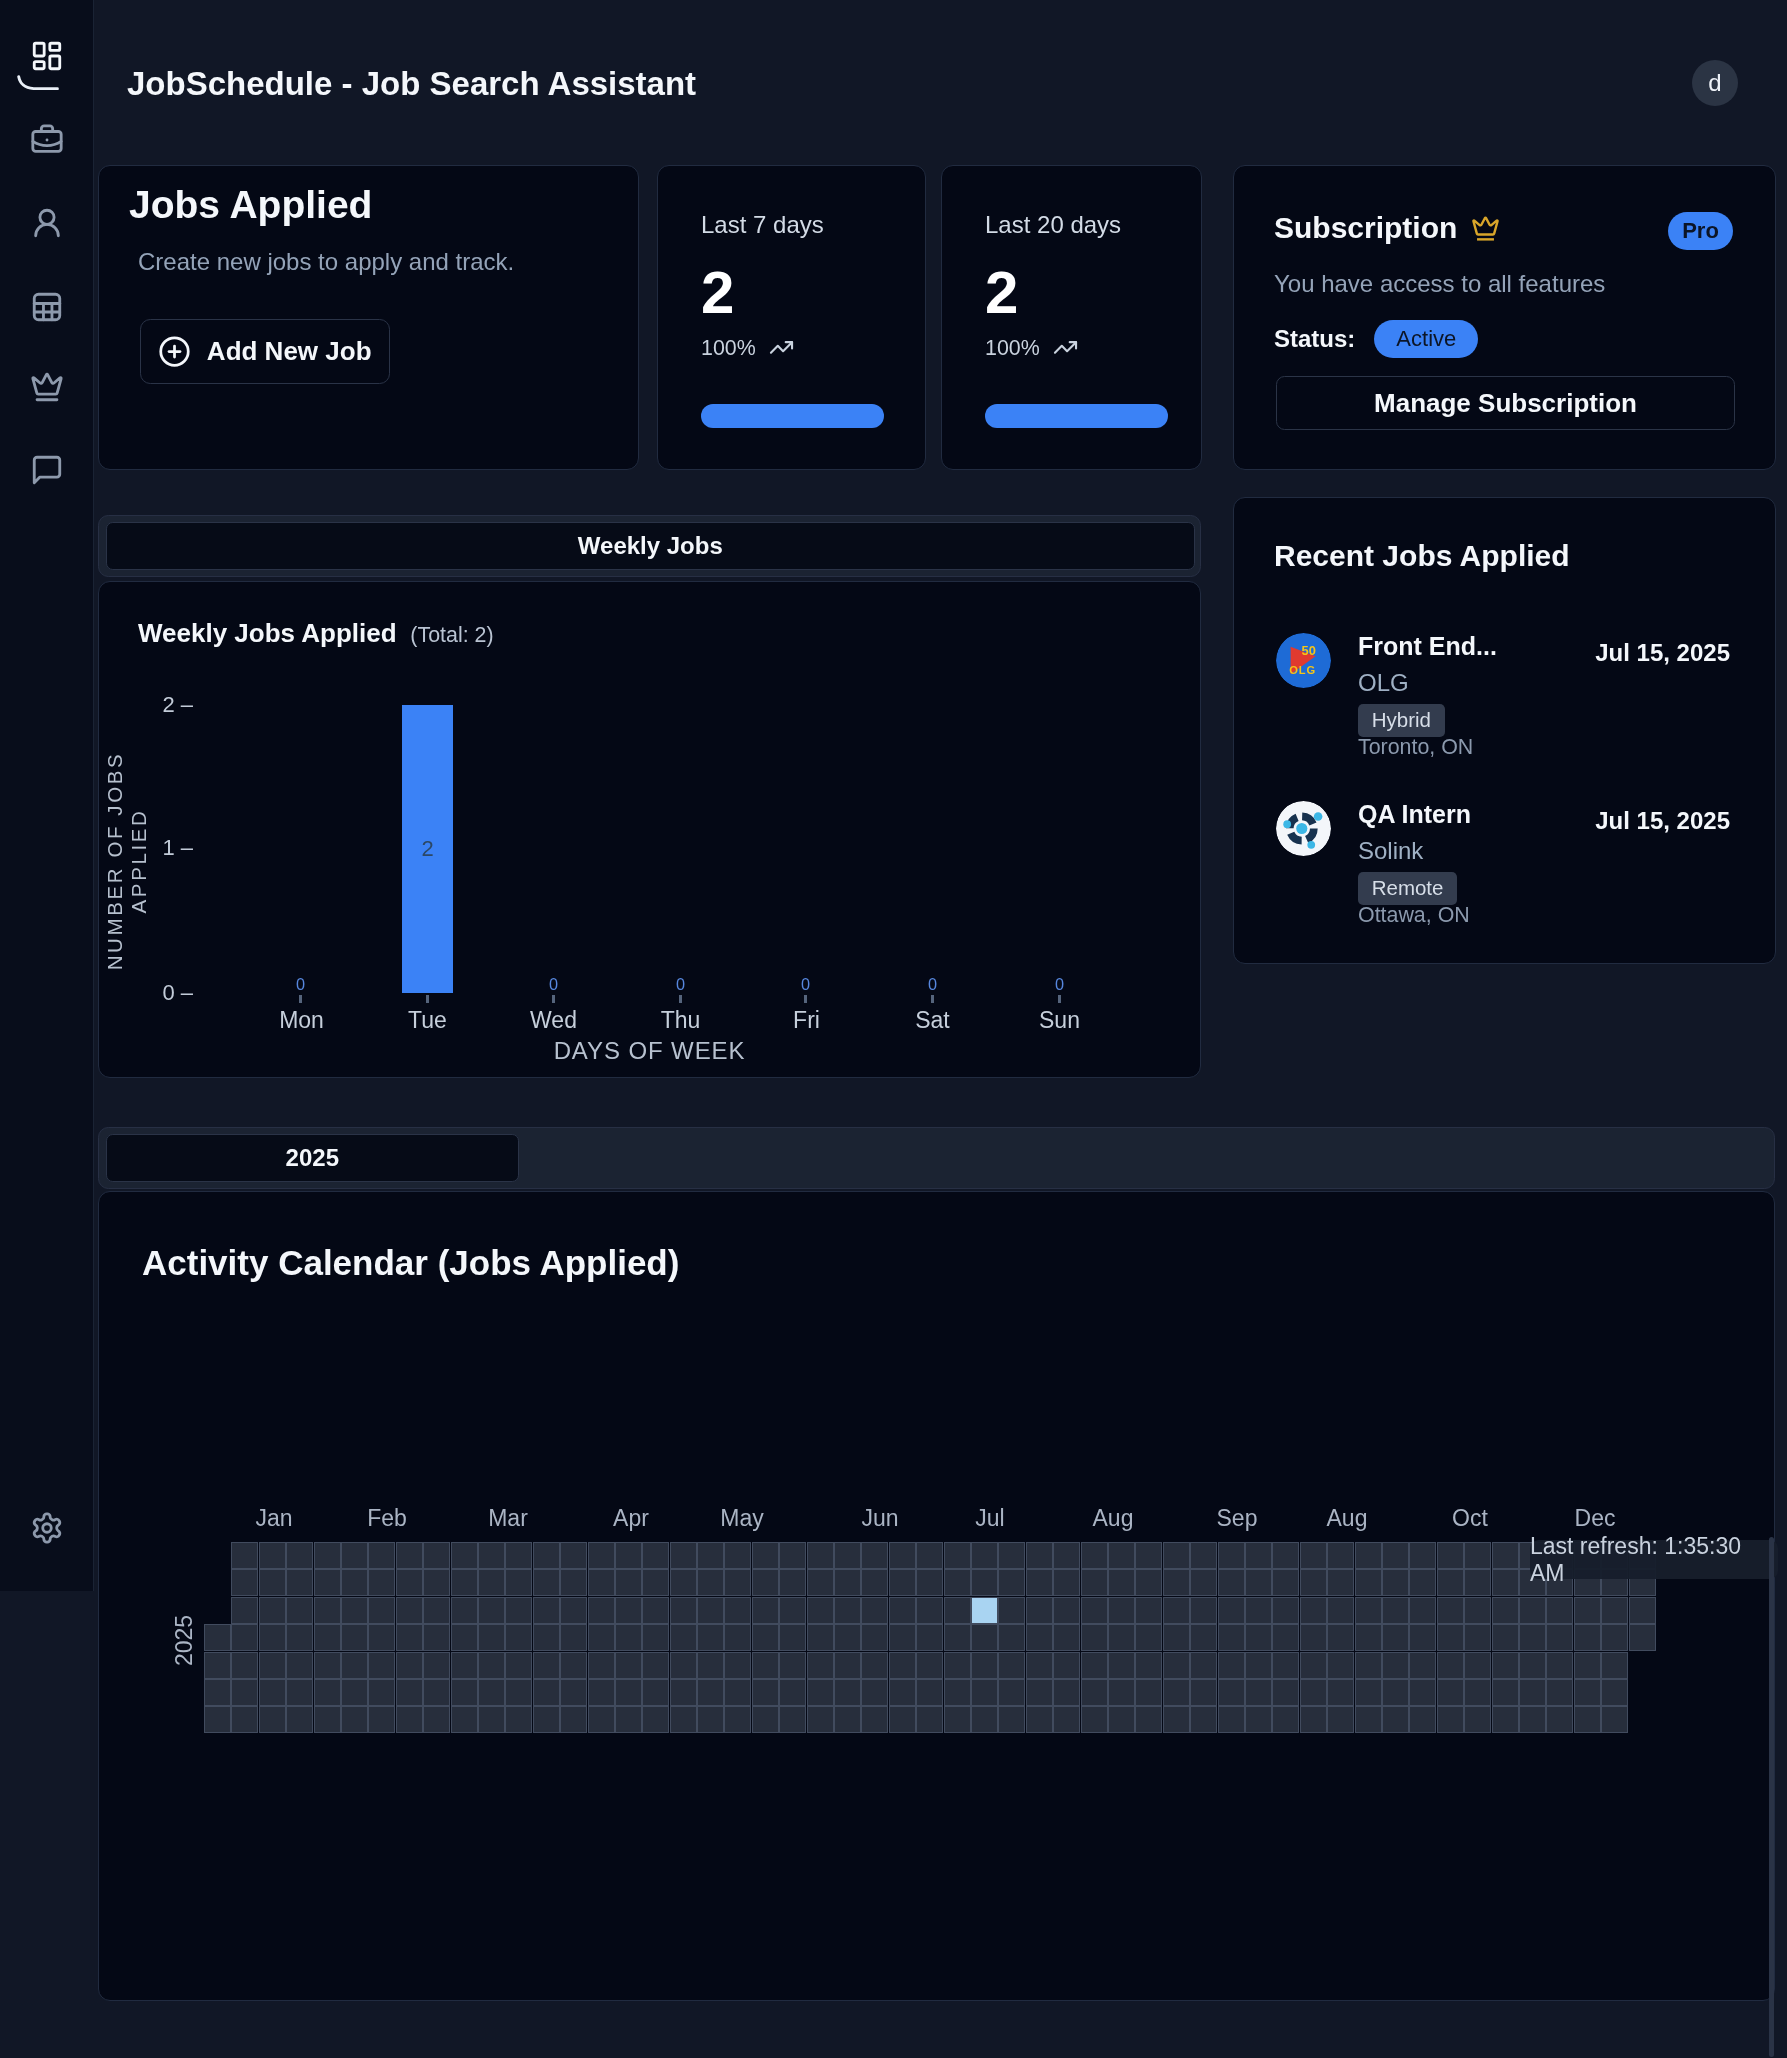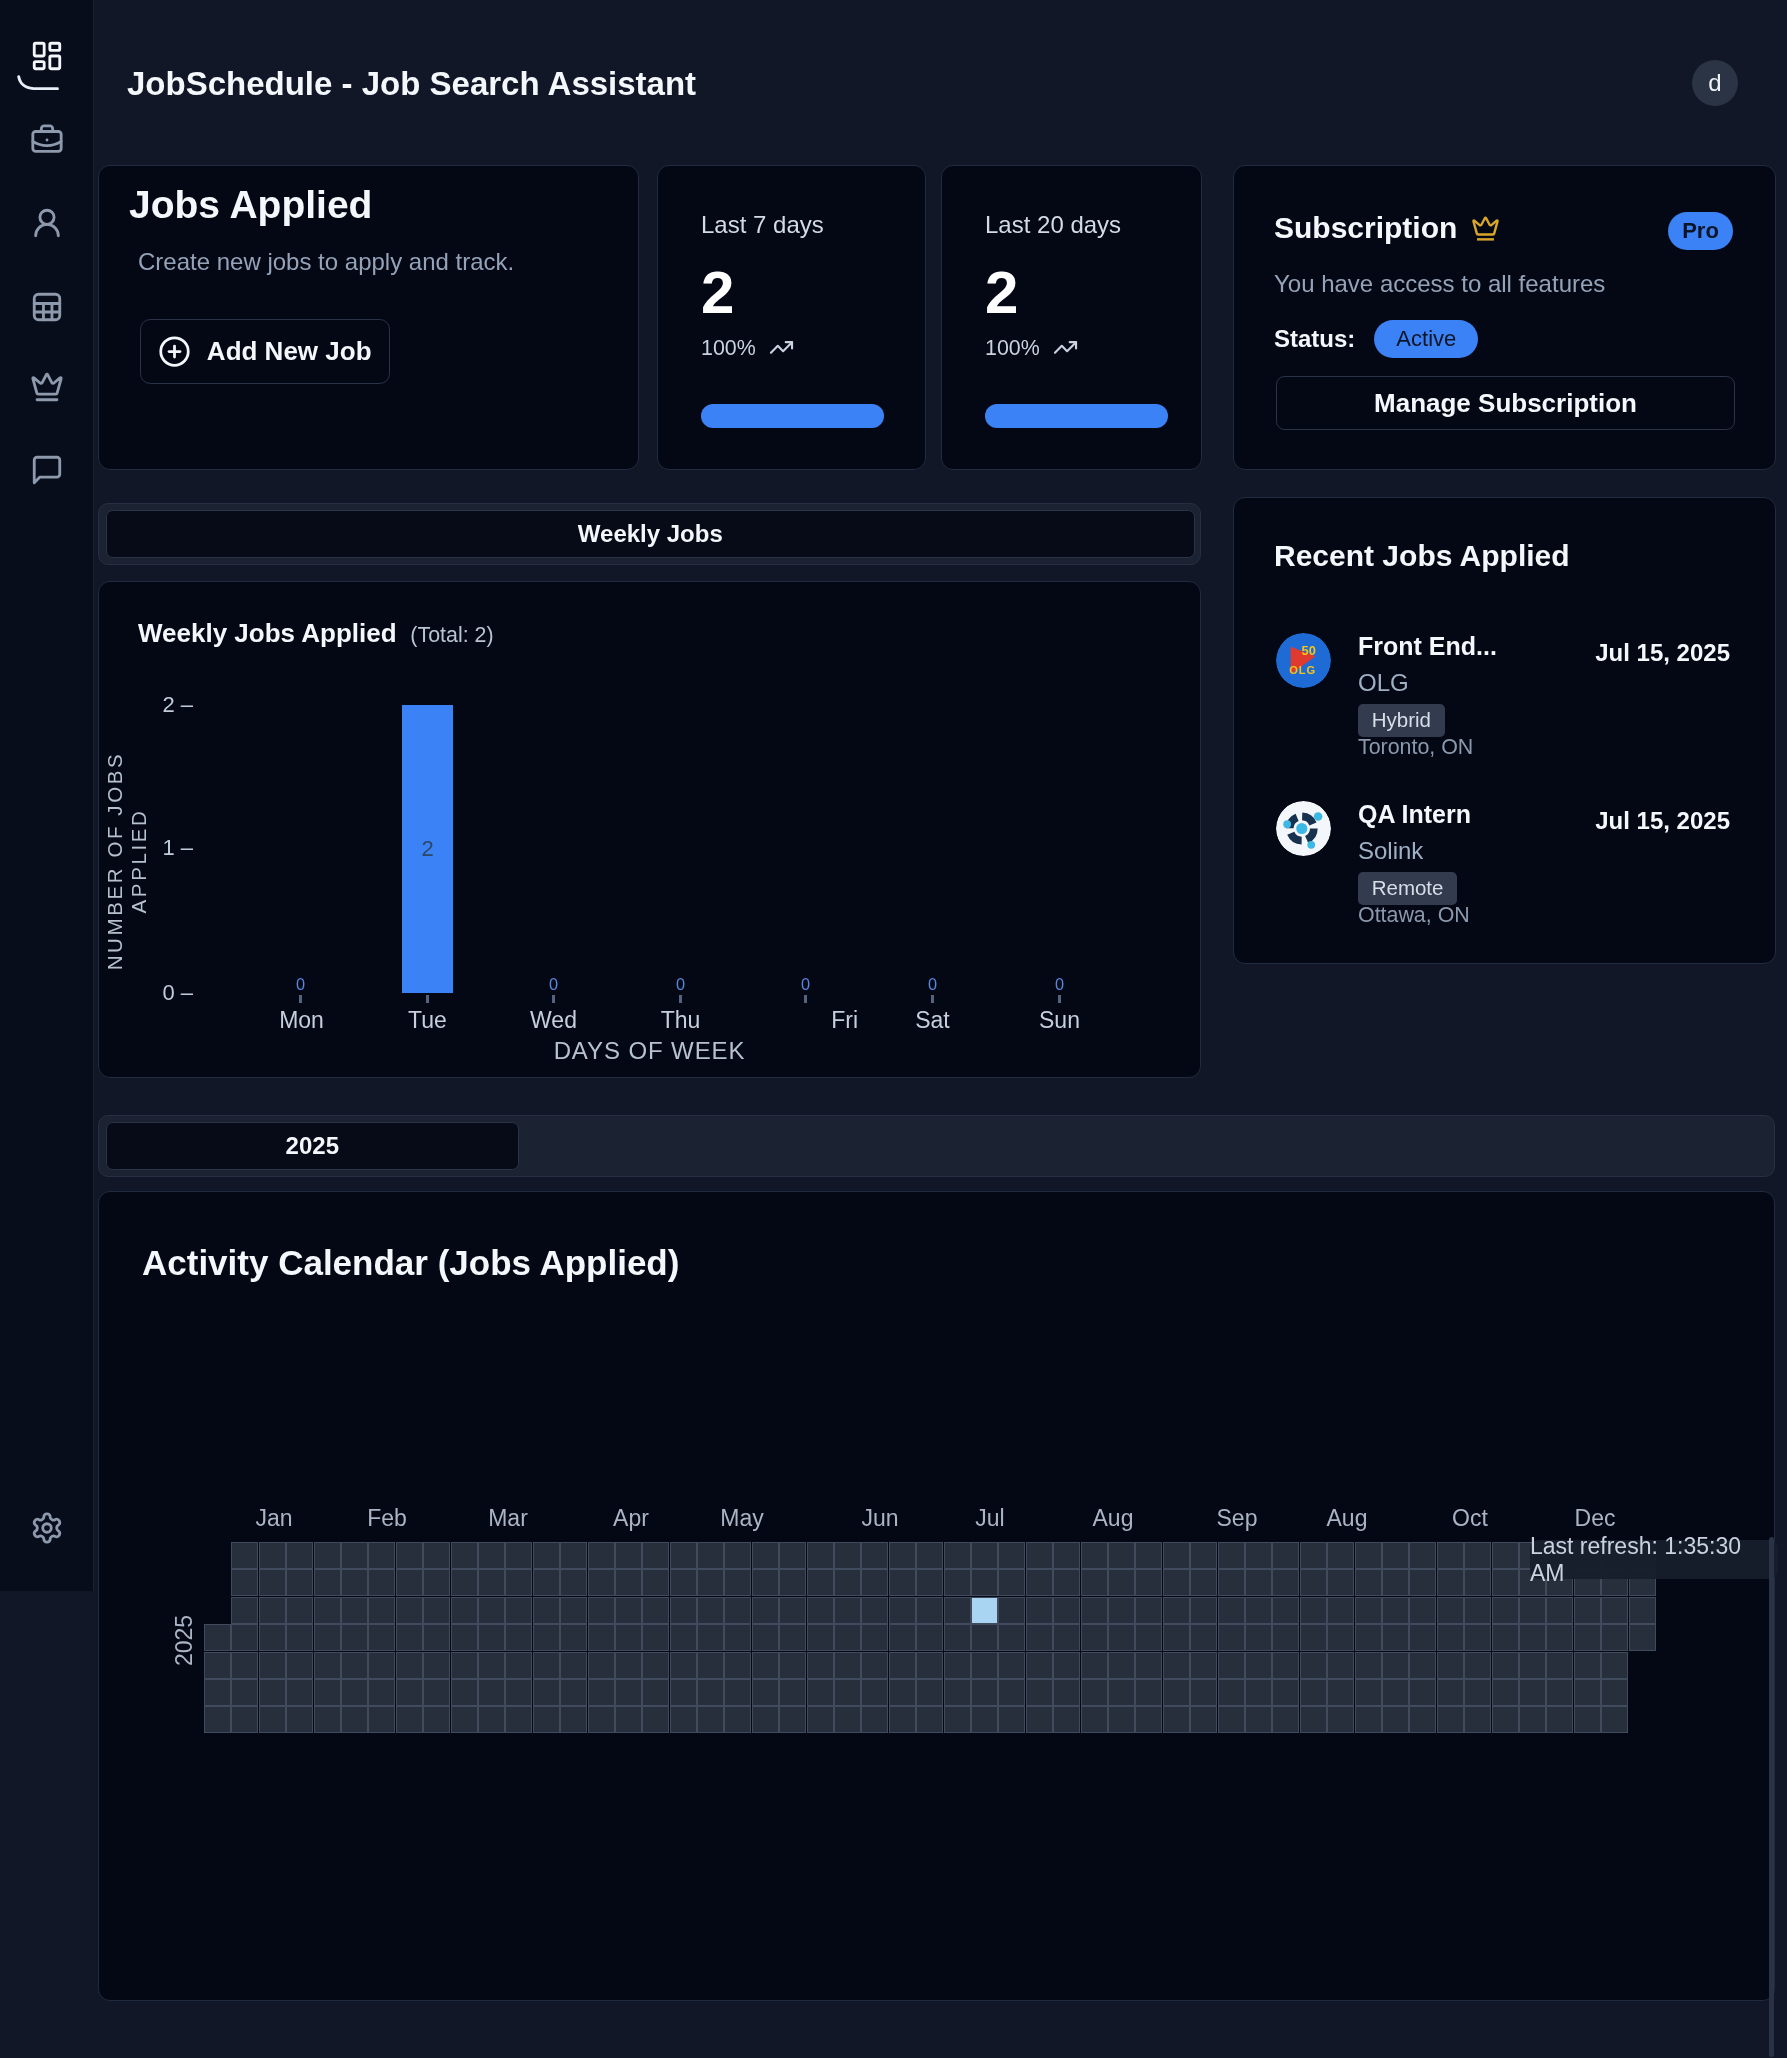--- a/index.html
+++ b/index.html
@@ -41,21 +41,21 @@
   .sub-title{font-size:30px;font-weight:700;}
   .sub-title-row svg{width:29px;height:29px;stroke:#d9a62a;fill:none;stroke-width:2;stroke-linejoin:round;}
   .pro-pill{position:absolute;left:434px;top:46px;width:65px;height:38px;border-radius:19px;background:#3b82f6;color:#0c1526;font-size:22px;font-weight:700;display:flex;align-items:center;justify-content:center;}
   .sub-desc{position:absolute;left:40px;top:104px;font-size:24px;color:#94a3b8;}
   .status-row{position:absolute;left:40px;top:154px;display:flex;align-items:center;gap:19px;height:38px;}
   .status-label{font-size:24px;font-weight:700;}
   .status-pill{background:#3b82f6;color:#0c1526;font-size:22px;border-radius:19px;padding:6px 22px;}
   .manage-btn{position:absolute;left:42px;top:210px;width:459px;height:54px;border:0.9px solid #2b3447;border-radius:8.6px;background:transparent;color:#f4f7fb;font-size:26px;font-weight:700;display:flex;align-items:center;justify-content:center;cursor:pointer;}
 
   
-  .strip{position:absolute;background:#1b2332;border:0.9px solid #272f44;border-radius:10.3px;}
+  .strip{position:absolute;background:#1b2332;border:0.9px solid #272f44;border-radius:10.3px;margin-top:12px;}
   .strip .tab-active{position:absolute;background:#060b17;border:0.9px solid #2a3347;border-radius:6.8px;display:flex;align-items:center;justify-content:center;font-size:24px;font-weight:700;color:#f4f7fb;cursor:pointer;}
 
   
   .chart-title-row{position:absolute;left:39px;top:36px;display:flex;align-items:baseline;gap:13.7px;}
   .chart-title{font-size:26px;font-weight:700;}
   .chart-total{font-size:21.4px;color:#b9c3d2;}
   .ylab{position:absolute;left:-101px;top:255px;width:257px;text-align:center;transform:rotate(-90deg);font-size:20.5px;letter-spacing:2.6px;color:#b6c0ce;}
   .ytick{position:absolute;left:17px;width:77px;text-align:right;font-size:22px;color:#c2cbd8;}
   .bar{position:absolute;width:51px;background:#3b82f6;display:flex;align-items:center;justify-content:center;}
   .bar span{font-size:22px;color:#2c4866;}
@@ -239,21 +239,21 @@
         <div class="xtick" style="left: 327px; top: 413px;"></div>
         <div class="xlab" style="left: 277px; top: 425px;">Tue</div>
         <div class="zero" style="left: 429px; top: 393px;">0</div>
         <div class="xtick" style="left: 453px; top: 413px;"></div>
         <div class="xlab" style="left: 403px; top: 425px;">Wed</div>
         <div class="zero" style="left: 556px; top: 393px;">0</div>
         <div class="xtick" style="left: 580px; top: 413px;"></div>
         <div class="xlab" style="left: 530px; top: 425px;">Thu</div>
         <div class="zero" style="left: 681px; top: 393px;">0</div>
         <div class="xtick" style="left: 705px; top: 413px;"></div>
-        <div class="xlab" style="left: 656px; top: 425px; text-align: right;">Fri</div>
+        <div class="xlab" style="left: 656px; top: 425px;">Fri</div>
         <div class="zero" style="left: 808px; top: 393px;">0</div>
         <div class="xtick" style="left: 832px; top: 413px;"></div>
         <div class="xlab" style="left: 782px; top: 425px;">Sat</div>
         <div class="zero" style="left: 935px; top: 393px;">0</div>
         <div class="xtick" style="left: 959px; top: 413px;"></div>
         <div class="xlab" style="left: 909px; top: 425px;">Sun</div>
       </div>
     <div class="xaxis-label">DAYS OF WEEK</div>
   </section>
 

